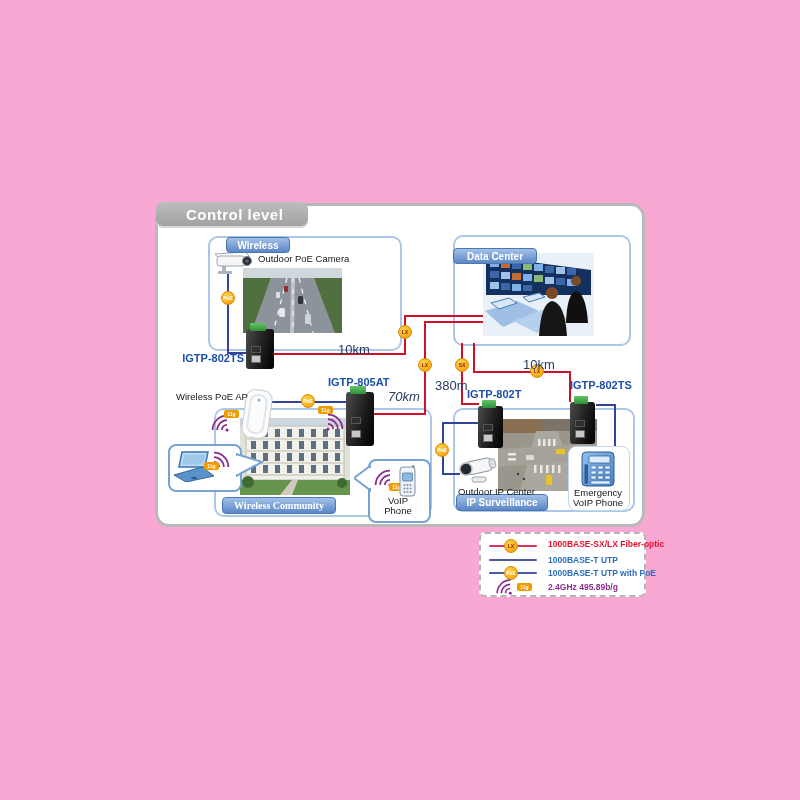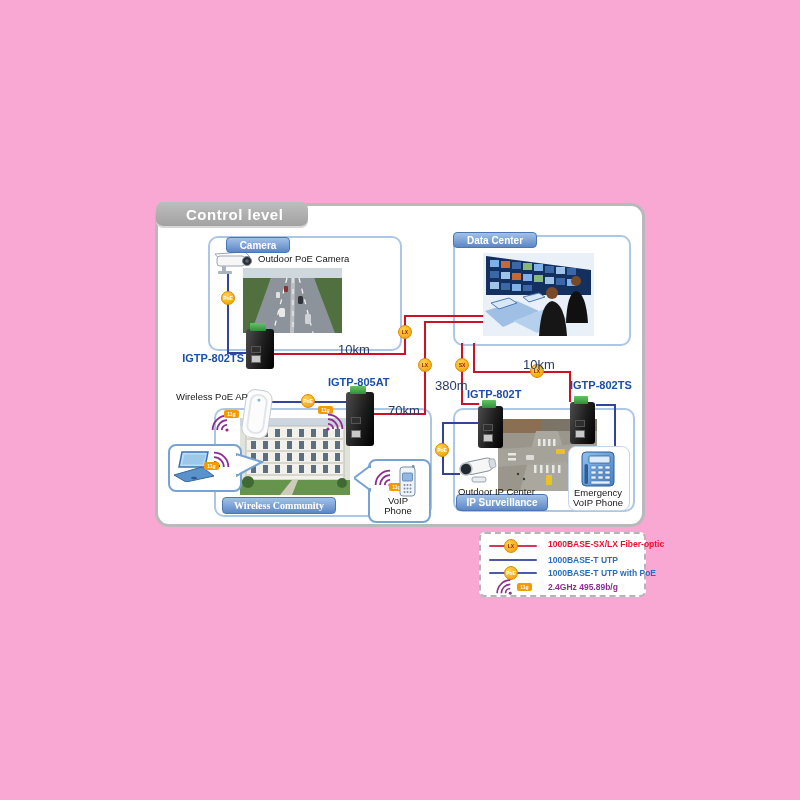--- a/index.html
+++ b/index.html
@@ -67,23 +67,23 @@
   <div class="titlebar">
     <span>Control level</span>
   </div>
 
   <div class="secbox" style="left:208px;top:236px;width:190px;height:111px;"></div>
   <div class="secbox" style="left:453px;top:235px;width:174px;height:107px;"></div>
   <div class="secbox" style="left:214px;top:408px;width:214px;height:105px;"></div>
   <div class="secbox" style="left:453px;top:408px;width:178px;height:100px;"></div>
 
   <div class="sechdr" style="left:226px;top:237px;width:62px;height:14px;">
-      <span>Camera</span>
-    </div>
-  <div class="sechdr" style="left:453px;top:232px;width:82px;height:14px;text-align:center;">
+      <span>Wireless</span>
+    </div>
+  <div class="sechdr" style="left:453px;top:248px;width:82px;height:14px;text-align:center;">
       <span>Data Center</span>
     </div>
   <div class="sechdr" style="left:222px;top:497px;width:112px;height:15px;font-family:Liberation Serif, serif;">
       <span>Wireless Community</span>
     </div>
   <div class="sechdr" style="left:456px;top:494px;width:90px;height:15px;">
       <span>IP Surveillance</span>
     </div>
 
   <div class="ln v utp" style="left:227px;top:272px;height:81px;"></div>
@@ -124,21 +124,21 @@
       <span>LX</span>
     </div>
   <div class="cb fiber" style="left:530px;top:364px;">
       <span>LX</span>
     </div>
   <div class="cb fiber" style="left:455px;top:358px;">
       <span>SX</span>
     </div>
 
   <div class="dist" style="left:338px;top:342px;">10km</div>
-  <div class="dist" style="left:388px;top:403px;">70km</div>
+  <div class="dist" style="left:388px;top:389px;font-style:italic;">70km</div>
   <div class="dist" style="left:435px;top:378px;">380m</div>
   <div class="dist" style="left:523px;top:357px;">10km</div>
 
   <svg class="icon" style="left:212px;top:250px;z-index:7;" width="44" height="24" viewBox="0 0 44 24">
     <path d="M3 4 L33 2 L38 7 L8 10 Z" fill="#ffffff" stroke="#9aa7b5" stroke-width="1"></path>
     <rect x="5" y="6" width="28" height="10" rx="3" fill="#f6f6f6" stroke="#98a5b3"></rect>
     <circle cx="35" cy="11" r="4.5" fill="#2b2f36" stroke="#7c8894"></circle>
     <circle cx="35" cy="11" r="1.8" fill="#5a6472"></circle>
     <rect x="10" y="16" width="4" height="5" fill="#aab4be"></rect>
     <rect x="6" y="21" width="14" height="3" rx="1" fill="#aab4be"></rect>

